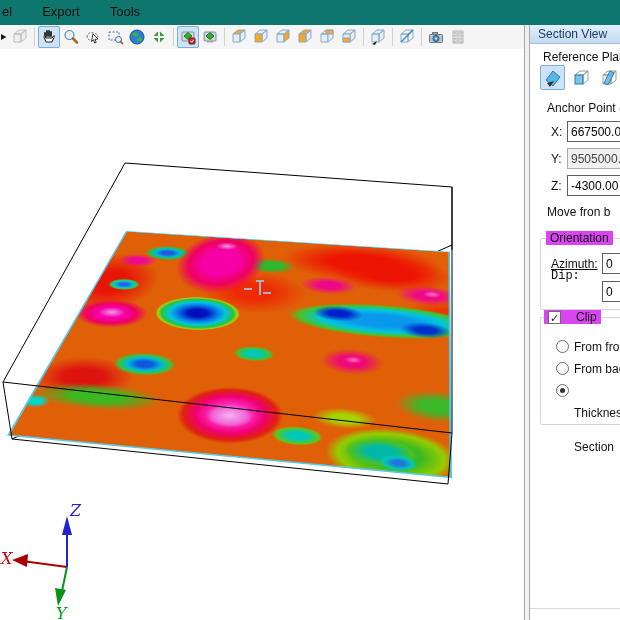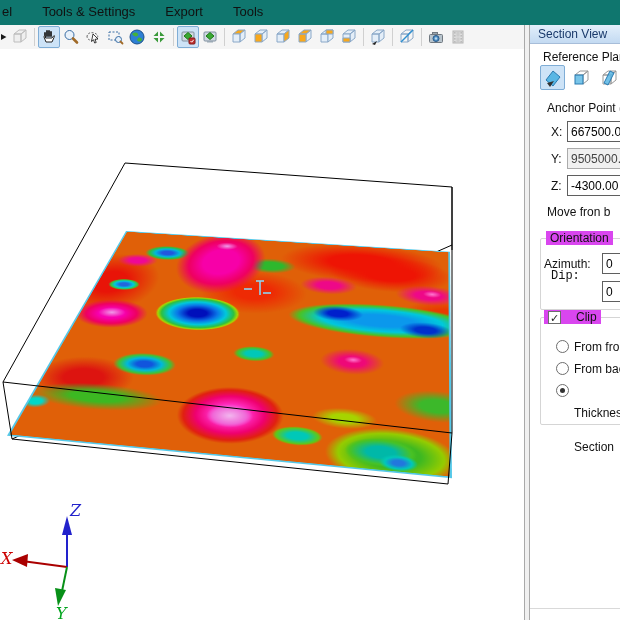--- a/index.html
+++ b/index.html
@@ -96,21 +96,20 @@
   .checkbox { position:absolute; width:13px; height:13px; border:1px solid #6d6d6d; background:#fff;
               font-size:11px; line-height:12px; text-align:center; color:#222; }
   .checkbox.checked::after { content:"\2713"; }
   .panel-bottom-line { position:absolute; left:0; top:583px; width:200px; height:1px; background:#d9d9d9; }
 </style>
 </head>
 <body>
 
 <div class="menubar">
   <div class="menu-item">el</div>
-  <div class="menu-item">Tools &amp; Settings</div>
   <div class="menu-item">Export</div>
   <div class="menu-item">Tools</div>
 </div>
 
 <div class="toolbar">
   <div class="ti first">
     <svg width="9" height="18" viewBox="0 0 9 18">
         <polygon points="0,5 7,9 0,13" fill="#1a1a1a"></polygon>
       </svg>
   </div>
@@ -334,21 +333,21 @@
   <input class="field" style="left: 37px; top: 96px; width: 130px;" value="667500.00">
   <div class="plabel" style="left:21px; top:127px;">Y:</div>
   <input class="field disabled" disabled="" style="left: 37px; top: 123px; width: 130px;" value="9505000.00">
   <div class="plabel" style="left:21px; top:154px;">Z:</div>
   <input class="field" style="left: 37px; top: 150px; width: 130px;" value="-4300.00">
 
   <div class="plabel" style="left:17px; top:180px;">Move fron b</div>
 
   <div class="groupbox" style="left:10px; top:213px; width:185px; height:72px;"></div>
   <div class="legend" style="left:16px; top:206px;">Orientation</div>
-  <div class="plabel" style="left:14px; top:232px;">Azimuth:</div>
+  <div class="plabel" style="left:21px; top:232px;text-decoration:underline;">Azimuth:</div>
   <input class="field" style="left: 72px; top: 228px; width: 55px;" value="0">
   <div class="plabel" style="left:21px; top:244px;font-family:Liberation Mono, monospace;">Dip:</div>
   <input class="field" style="left: 72px; top: 256px; width: 55px;" value="0">
 
   <div class="groupbox" style="left:10px; top:292px; width:185px; height:108px;"></div>
   <div class="legend" style="left:14px; top:285px; display:flex; align-items:center; gap:15px;">
     <span class="checkbox checked" style="position:relative;"></span>
     <span>Clip</span>
   </div>
   <span class="radio" style="left:26px; top:315px;"></span>

